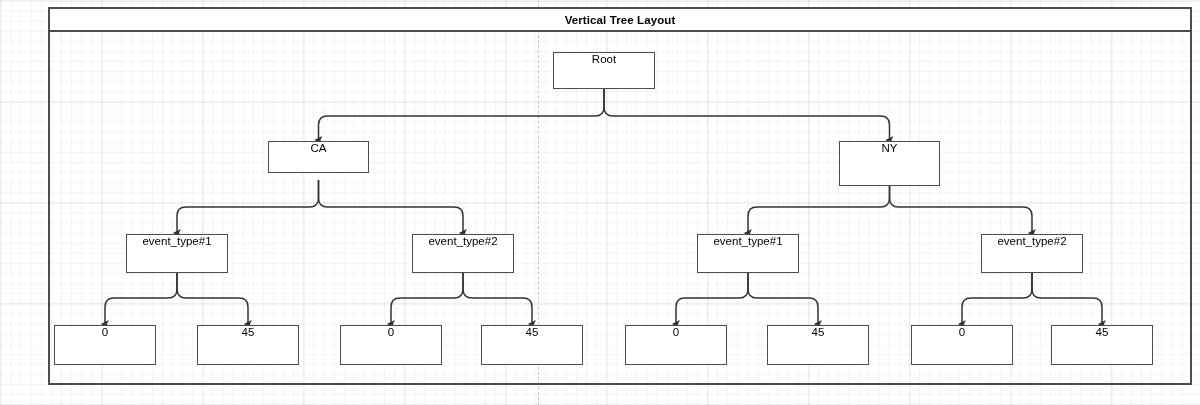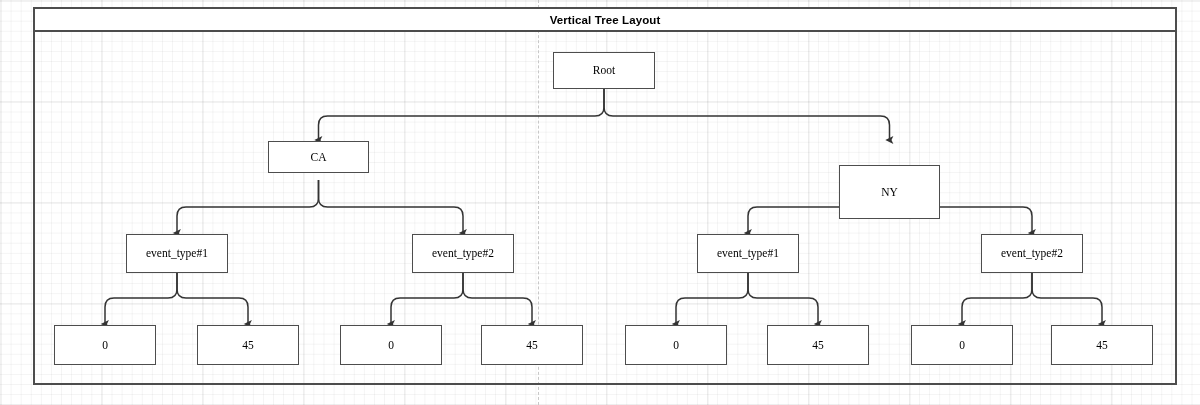--- a/index.html
+++ b/index.html
@@ -60,23 +60,21 @@
     font-weight: bold;
     color: #000000;
     letter-spacing: 0.1px;
   }
   .node {
     position: absolute;
     box-sizing: border-box;
     border: 1.6px solid #4d4d4d;
     background: #ffffff;
     display: flex;
-    align-items: center;
     justify-content: center;
-    font-family: Liberation Serif, serif;
   }
   .node-label {
     font-size: 11.5px;
     color: #000000;
     line-height: 1.1;
     white-space: nowrap;
   }
 </style>
 </head>
 <body>
@@ -104,34 +102,34 @@
         <path d="M 177 273 L 177 289 Q 177 298 186 298 L 239 298 Q 248 298 248 307 L 248 324" marker-end="url(#arrowhead)"></path>
         <path d="M 463 273 L 463 289 Q 463 298 454 298 L 400 298 Q 391 298 391 307 L 391 324" marker-end="url(#arrowhead)"></path>
         <path d="M 463 273 L 463 289 Q 463 298 472 298 L 523 298 Q 532 298 532 307 L 532 324" marker-end="url(#arrowhead)"></path>
         <path d="M 748 273 L 748 289 Q 748 298 739 298 L 685 298 Q 676 298 676 307 L 676 324" marker-end="url(#arrowhead)"></path>
         <path d="M 748 273 L 748 289 Q 748 298 757 298 L 809 298 Q 818 298 818 307 L 818 324" marker-end="url(#arrowhead)"></path>
         <path d="M 1032 273 L 1032 289 Q 1032 298 1023 298 L 971 298 Q 962 298 962 307 L 962 324" marker-end="url(#arrowhead)"></path>
         <path d="M 1032 273 L 1032 289 Q 1032 298 1041 298 L 1093 298 Q 1102 298 1102 307 L 1102 324" marker-end="url(#arrowhead)"></path>
       </g>
   </svg>
 
-  <div class="frame" id="frame" style="left: 33px; top: 7px; width: 1144px; height: 378px;">
+  <div class="frame" id="frame" style="left: 48px; top: 7px; width: 1144px; height: 378px;">
     <div class="title-bar" id="title-bar" style="left: 0px; top: 0px; width: 1140px; height: 23px;">
       <span class="title-text">Vertical Tree Layout</span>
     </div>
   </div>
 
   <div id="nodes">
       <div class="node" style="left: 553px; top: 52px; width: 102px; height: 37px;">
         <span class="node-label">Root</span>
       </div>
       <div class="node" style="left: 268px; top: 141px; width: 101px; height: 32px;">
         <span class="node-label">CA</span>
       </div>
-      <div class="node" style="left: 839px; top: 141px; width: 101px; height: 54px; margin-top: 24px;">
+      <div class="node" style="left: 839px; top: 141px; width: 101px; height: 45px;">
         <span class="node-label">NY</span>
       </div>
       <div class="node" style="left: 126px; top: 234px; width: 102px; height: 39px;">
         <span class="node-label">event_type#1</span>
       </div>
       <div class="node" style="left: 412px; top: 234px; width: 102px; height: 39px;">
         <span class="node-label">event_type#2</span>
       </div>
       <div class="node" style="left: 697px; top: 234px; width: 102px; height: 39px;">
         <span class="node-label">event_type#1</span>

